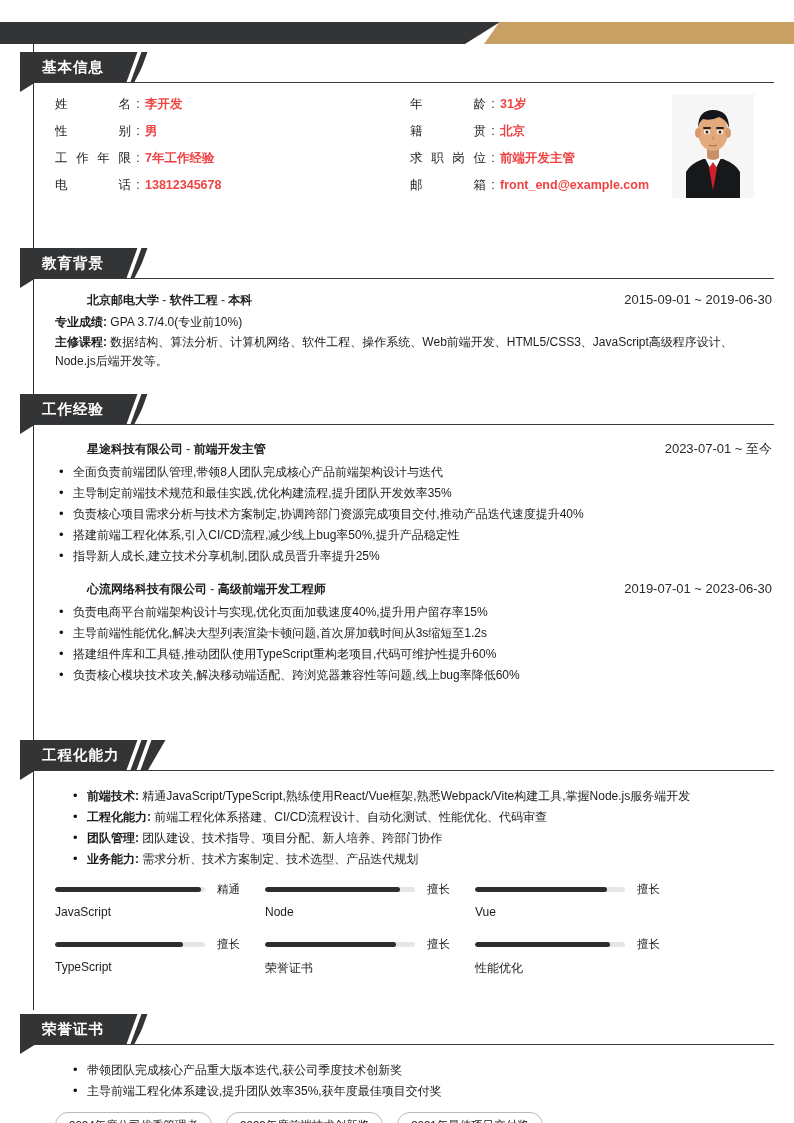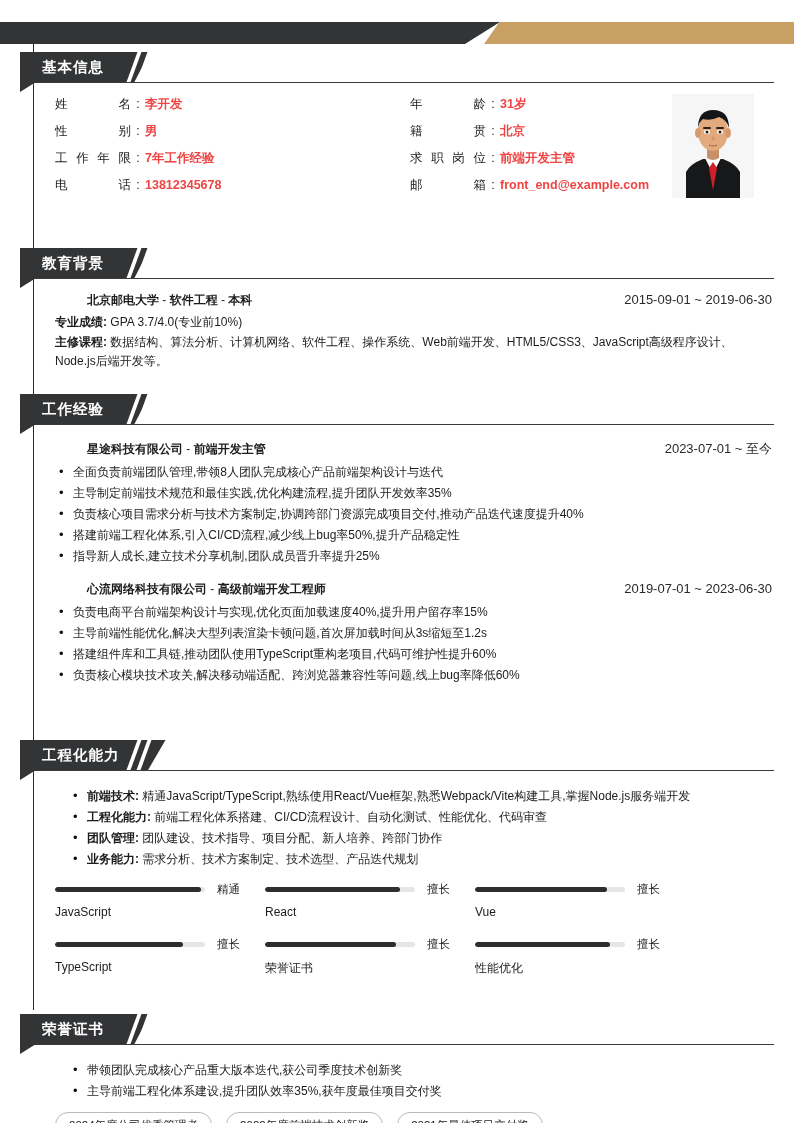--- a/index.html
+++ b/index.html
@@ -342,21 +342,21 @@
           </div>
           <div class="skill-name">JavaScript</div>
         </div>
         <div class="skill-cell">
           <div class="skill-top">
             <div class="track">
               <div class="fill" style="width: 90%;"></div>
             </div>
             <span class="skill-level">擅长</span>
           </div>
-          <div class="skill-name">React</div>
+          <div class="skill-name">Node</div>
         </div>
         <div class="skill-cell">
           <div class="skill-top">
             <div class="track">
               <div class="fill" style="width: 88%;"></div>
             </div>
             <span class="skill-level">擅长</span>
           </div>
           <div class="skill-name">Vue</div>
         </div>

